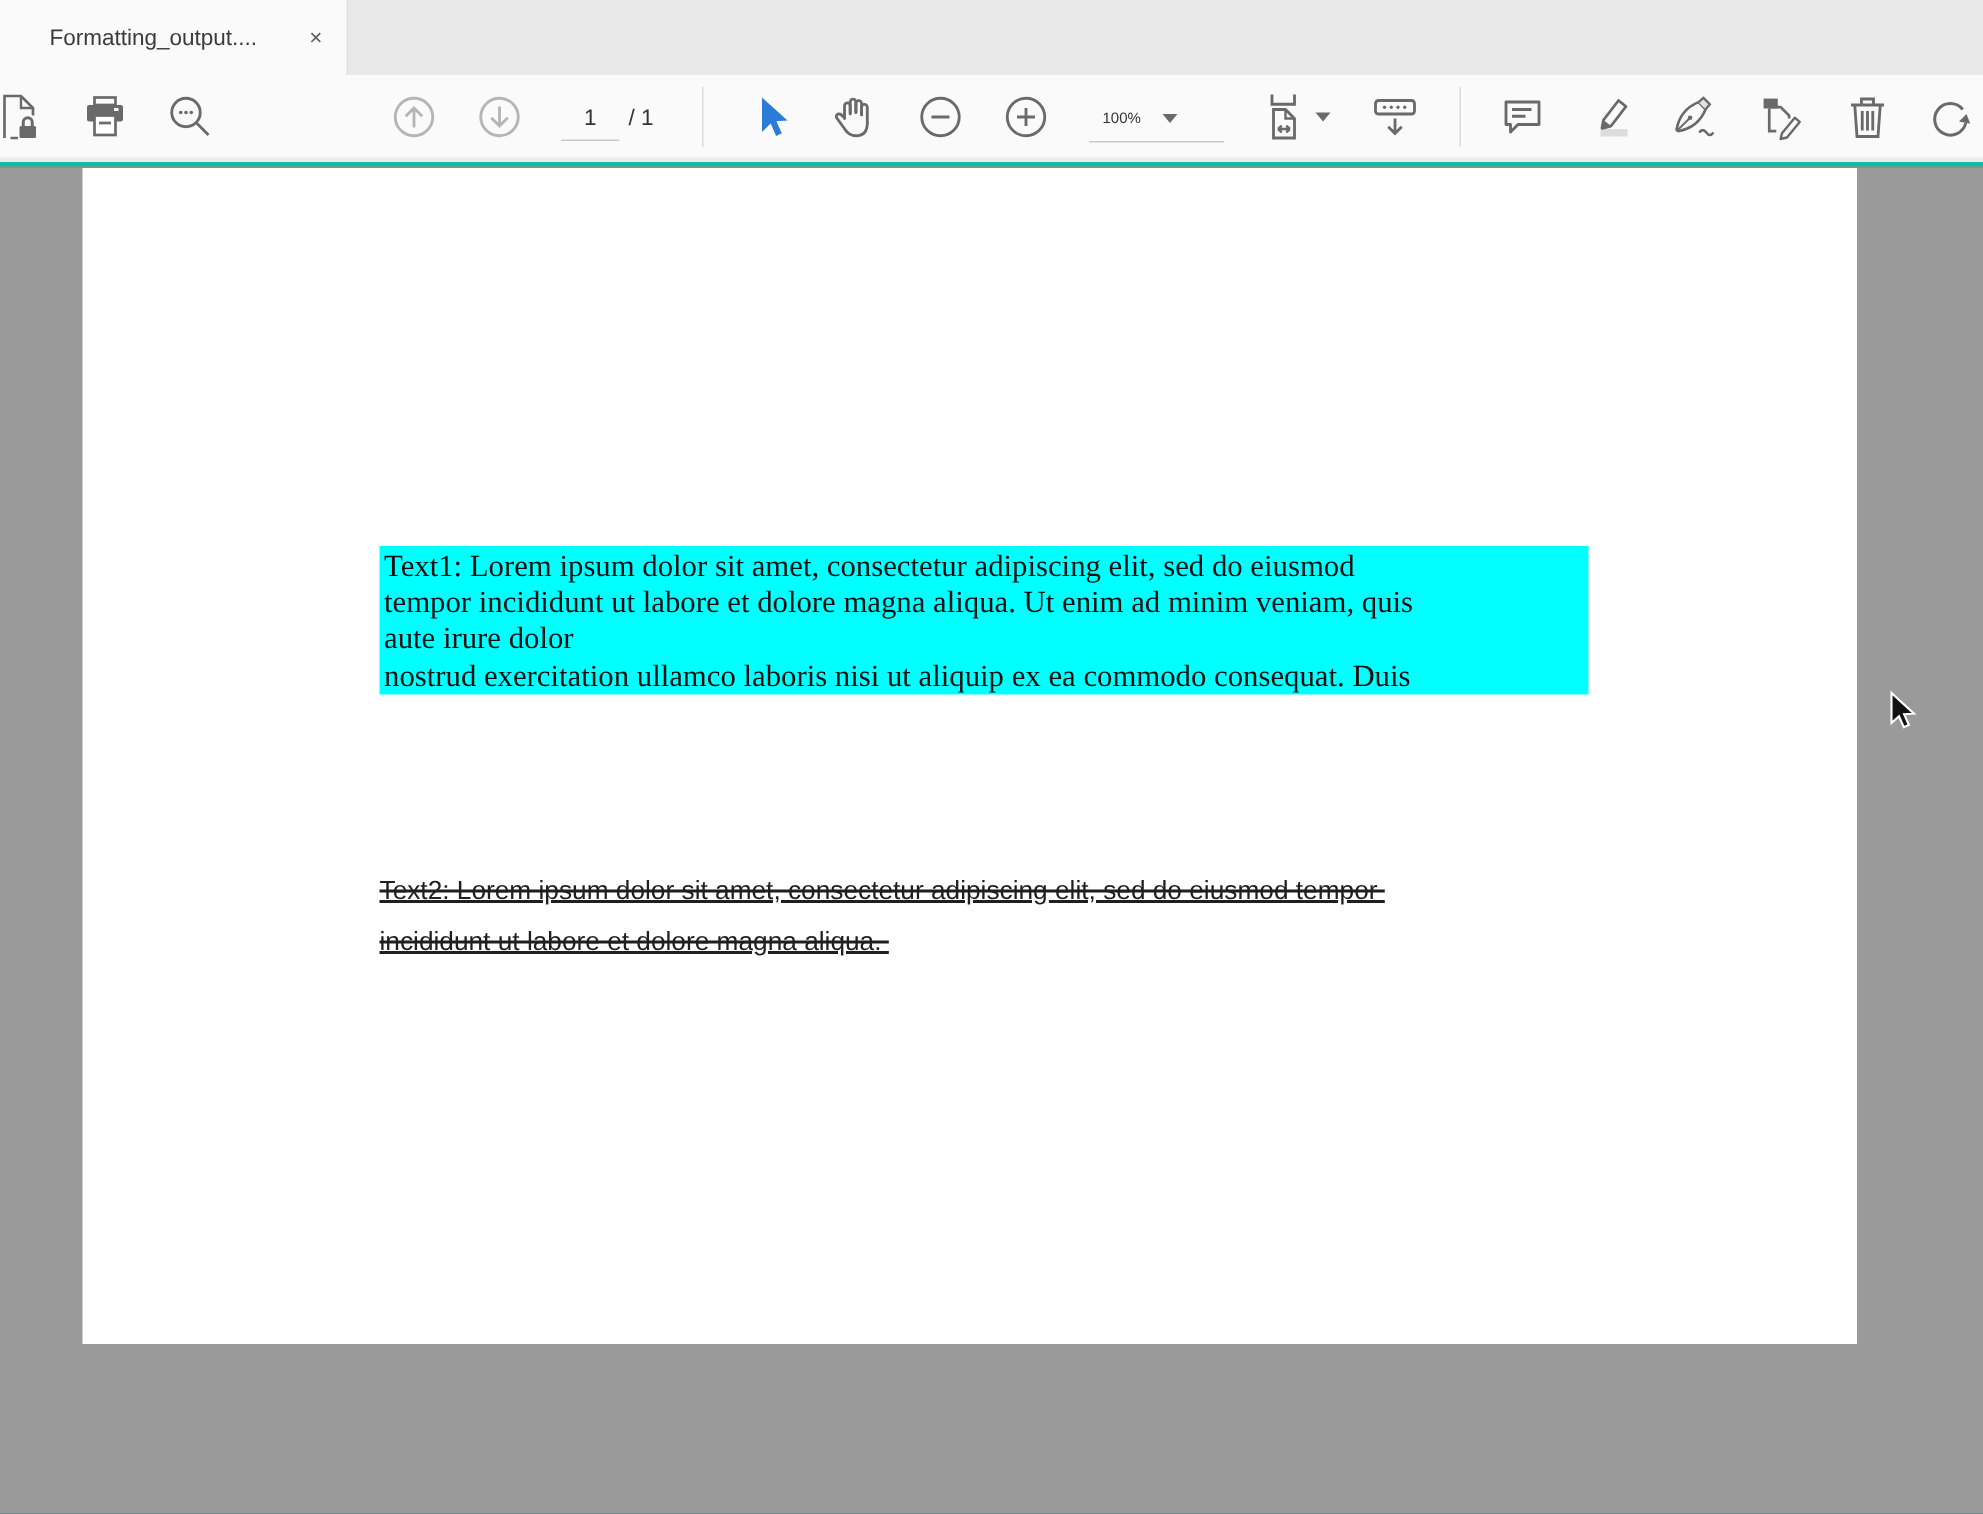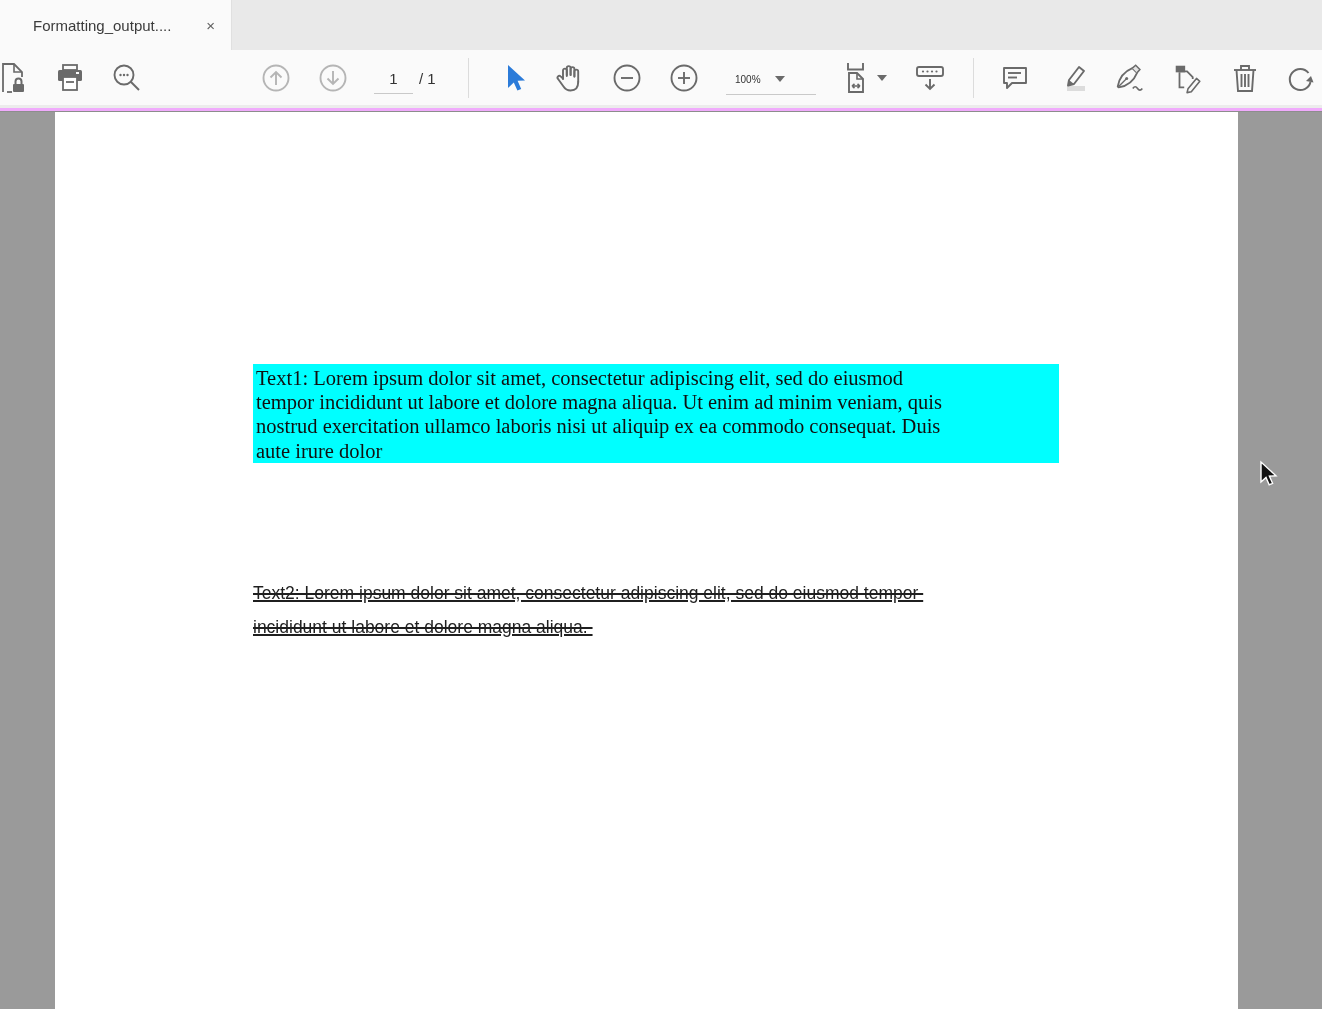--- a/index.html
+++ b/index.html
@@ -1,19 +1,19 @@
 <!DOCTYPE html>
 <html><head>
 <meta charset="utf-8">
 <style>
   * { margin:0; padding:0; box-sizing:border-box; }
   html,body { background:#555; }
   .app {
     position:relative; width:1322px; height:1009px; overflow:hidden;
-    background:#f0abfc; font-family:"Liberation Sans", sans-serif;
+    background:#14b8a6; font-family:"Liberation Sans", sans-serif;
   }
   
   .tabbar { position:absolute; left:0; top:0; width:100%; height:50px; background:#e9e9e9; }
   .tab {
     position:absolute; left:0; top:0; width:232px; height:50px; background:#fafafa;
     display:flex; align-items:center; padding:0 12px 0 33px;
     border-right:1px solid #e0e0e0;
   }
   .tab-title { font-size:15px; color:#3b3b3b; white-space:nowrap; overflow:hidden; }
   .tab-close { margin-left:auto; font-size:15px; color:#5f5f5f; line-height:1; padding:2px 4px; cursor:default; }
@@ -34,21 +34,21 @@
   }
   .page-total { position:absolute; left:419px; top:20px; font-size:15px; color:#333; white-space:pre; }
   .zoom-box {
     position:absolute; left:726px; top:14px; width:90px; height:31px;
     border-bottom:1px solid #c9c9c9; display:flex; align-items:center; padding-left:9px;
   }
   .zoom-value { font-size:10px; color:#333; }
   .zoom-caret { margin-left:14px; }
   
   .content { position:absolute; left:0; top:111px; width:1322px; height:898px; background:#9a9a9a; border-top:1px solid #8d8d8d; }
-  .page { position:absolute; left:55px; top:0; width:1183px; height:898px; background:#ffffff; }
+  .page { position:absolute; left:55px; top:0; width:1183px; height:784px; background:#ffffff; }
   .hl-block {
     position:absolute; left:198px; top:252px; width:806px; height:99px;
     font-family:"Liberation Serif", serif; font-size:20.5px; line-height:24.2px;
     color:#101010; padding:2px 0 0 3px;
   }
   .hl-line { white-space:pre; }
   .strike-block {
     position:absolute; left:198px; top:458px;
     font-family:"Liberation Sans", sans-serif; font-size:17.5px; line-height:21px;
     color:#1f1f1f;
@@ -221,22 +221,22 @@
       </svg>
     </div>
   </div>
 
   <div class="content">
     <div class="page">
 
       <div class="hl-block" id="hl-block" style="background: rgb(0, 255, 255);">
         <div class="hl-line">Text1: Lorem ipsum dolor sit amet, consectetur adipiscing elit, sed do eiusmod</div>
         <div class="hl-line">tempor incididunt ut labore et dolore magna aliqua. Ut enim ad minim veniam, quis</div>
+        <div class="hl-line">aute irure dolor</div>
         <div class="hl-line">nostrud exercitation ullamco laboris nisi ut aliquip ex ea commodo consequat. Duis</div>
-        <div class="hl-line">aute irure dolor</div>
       </div>
 
       <div class="strike-block">
         <div class="strike-line">Text2: Lorem ipsum dolor sit amet, consectetur adipiscing elit, sed do eiusmod tempor </div>
         <div class="strike-line">incididunt ut labore et dolore magna aliqua. </div>
       </div>
 
     </div>
   </div>
 

